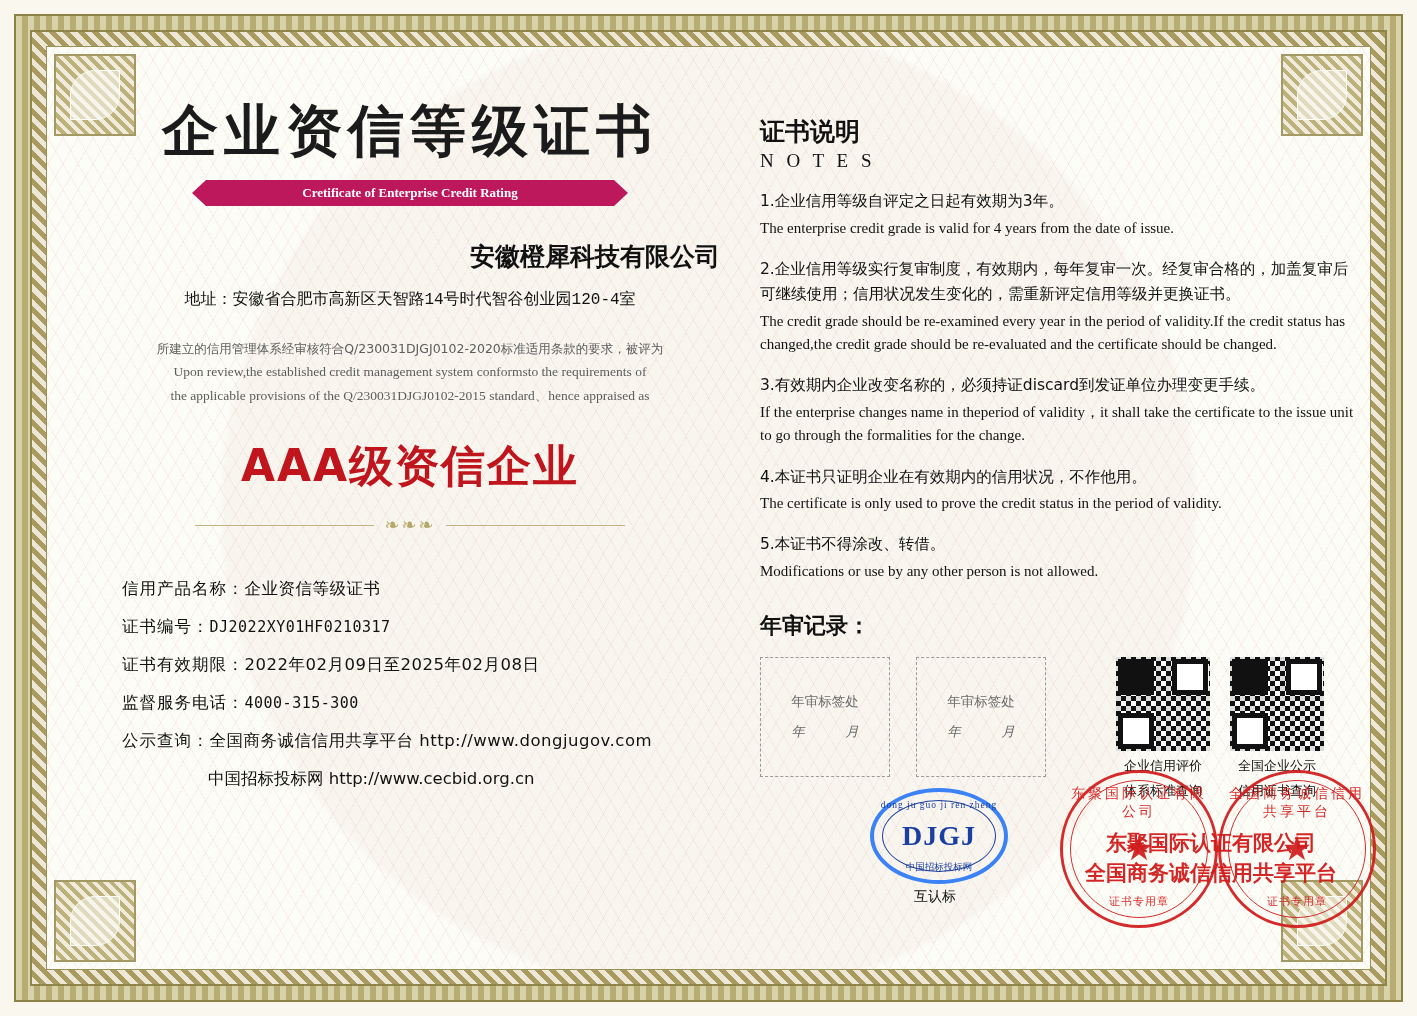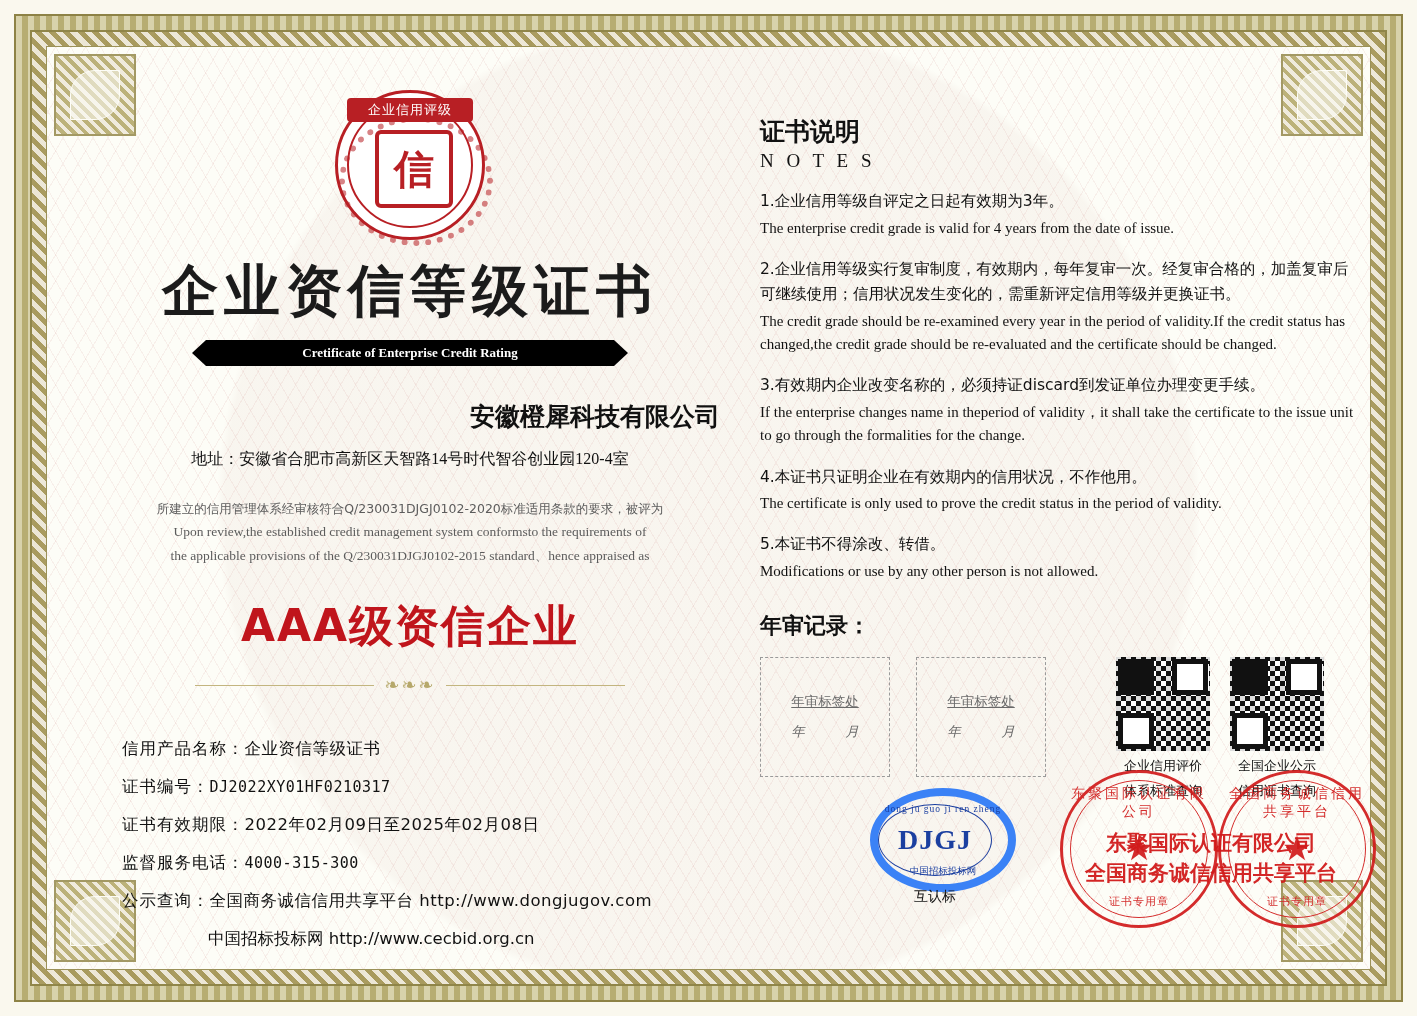--- a/index.html
+++ b/index.html
@@ -91,32 +91,32 @@
     border:6px dotted #b81f24;
     opacity:.55;
   }
 
   .main-title{
     text-align:center;font-size:56px;font-weight:bold;color:#1b1b1b;
     letter-spacing:6px;margin-top:14px;
     font-family:"DejaVu Sans", sans-serif;
   }
   .title-sub-bar{
-    margin:10px auto 0 auto;width:436px;height:26px;background:#000000;
+    margin:10px auto 0 auto;width:436px;height:26px;background:#be185d;
     color:#fff;font-size:13px;font-weight:bold;text-align:center;line-height:26px;
     clip-path:polygon(14px 0,422px 0,436px 13px,422px 26px,14px 26px,0 13px);
     font-family:"Liberation Serif", serif;
   }
   .company{
     text-align:right;margin-top:34px;font-size:25px;font-weight:bold;color:#111;
     font-family:"DejaVu Sans", sans-serif;
   }
   .address{
     text-align:center;margin-top:16px;font-size:16px;color:#111;
-    font-family:Liberation Serif, serif;
+    font-family:Liberation Mono, monospace;
   }
   .appraise{
     margin-top:28px;color:#5c5c5c;font-size:13.5px;line-height:1.75;text-align:center;
   }
   .appraise .cn{font-family:"DejaVu Sans", sans-serif;font-size:12.5px;}
   .grade{
     text-align:center;margin-top:30px;color:#c0151c;font-size:44px;font-weight:bold;
     letter-spacing:2px;font-family:"DejaVu Sans", sans-serif;
   }
   .divider{
@@ -140,21 +140,21 @@
   .note .cn{font-size:15.5px;color:#111;line-height:1.65;font-family:"DejaVu Sans", sans-serif;}
   .note .en{font-size:15px;color:#111;line-height:1.55;margin-top:2px;font-family:"Liberation Serif", serif;}
 
   .annual-title{margin-top:28px;font-size:22px;font-weight:bold;color:#111;font-family:"DejaVu Sans", sans-serif;}
   .annual-row{margin-top:16px;display:flex;gap:26px;align-items:flex-start;}
   .stamp-box{
     width:128px;height:118px;border:1px dashed #9a9a9a;
     display:flex;flex-direction:column;align-items:center;justify-content:center;
     color:#6a6a6a;font-size:13.5px;font-family:"DejaVu Sans", sans-serif;
   }
-  .stamp-box .sb1{margin-bottom:12px;text-decoration:underline;}
+  .stamp-box .sb1{margin-bottom:12px;}
   .stamp-box .sb2{letter-spacing:18px;padding-left:18px;font-style:italic;}
   .qr-wrap{display:flex;gap:20px;margin-left:28px;padding-left:16px;}
   .qr-item{text-align:center;}
   .qr{
     width:94px;height:94px;
     background-color:#fff;
     background-image:
       repeating-linear-gradient(90deg,#111 0 5px,#fff 5px 10px),
       repeating-linear-gradient(0deg,#111 0 5px,#fff 5px 10px);
     background-blend-mode:difference;
@@ -165,21 +165,21 @@
   }
   .qr::before{left:2px;top:2px;box-shadow:60px 0 0 -5px #fff, 60px 0 0 0 #111 inset;}
   .qr::after{left:2px;bottom:2px;}
   .qr-fp{position:absolute;right:2px;top:2px;width:26px;height:26px;border:5px solid #111;background:#fff;}
   .qr-cap{font-size:13px;color:#111;margin-top:6px;line-height:1.45;font-family:"DejaVu Sans", sans-serif;}
 
   
   .seals{position:absolute;left:690px;top:700px;width:620px;height:200px;}
   .djgj{
     position:absolute;left:110px;top:28px;width:130px;height:88px;border-radius:50%;
-    border:8px solid #3b82f6;display:flex;align-items:center;justify-content:flex-start;
+    border:4px solid #3b82f6;display:flex;align-items:center;justify-content:center;
   }
   .djgj .in{
     width:112px;height:70px;border-radius:50%;border:1px solid #1b3fa0;
     display:flex;align-items:center;justify-content:center;
     color:#1b3fa0;font-weight:bold;font-size:28px;letter-spacing:1px;
     font-family:"Liberation Serif", serif;
   }
   .djgj .top-t{position:absolute;top:8px;left:0;right:0;text-align:center;color:#1b3fa0;font-size:9.5px;letter-spacing:1px;}
   .djgj .bot-t{position:absolute;bottom:6px;left:0;right:0;text-align:center;color:#1b3fa0;font-size:9.5px;font-family:"DejaVu Sans", sans-serif;}
   .djgj-cap{position:absolute;left:110px;top:128px;width:130px;text-align:center;font-size:14px;color:#111;font-family:"DejaVu Sans", sans-serif;}
@@ -219,27 +219,20 @@
   <div class="guilloche"></div>
   <div class="corner c-tl"></div>
   <div class="corner c-tr"></div>
   <div class="corner c-bl"></div>
   <div class="corner c-br"></div>
 
   <div class="content">
 
     <div class="col-left">
 
-      <div class="emblem">
-        <div class="ring"></div>
-        <div class="laurel"></div>
-        <div class="ring2"></div>
-        <div class="banner">企业信用评级</div>
-        <div class="inner-box">信</div>
-      </div>
 
       <div class="main-title">企业资信等级证书</div>
       <div class="title-sub-bar">Cretificate of Enterprise Credit Rating</div>
 
       <div class="company">安徽橙犀科技有限公司</div>
       <div class="address">地址：安徽省合肥市高新区天智路14号时代智谷创业园120-4室</div>
 
       <div class="appraise">
         <div class="cn">所建立的信用管理体系经审核符合Q/230031DJGJ0102-2020标准适用条款的要求，被评为</div>
         <div>Upon review,the established credit management system conformsto the requirements of</div>

